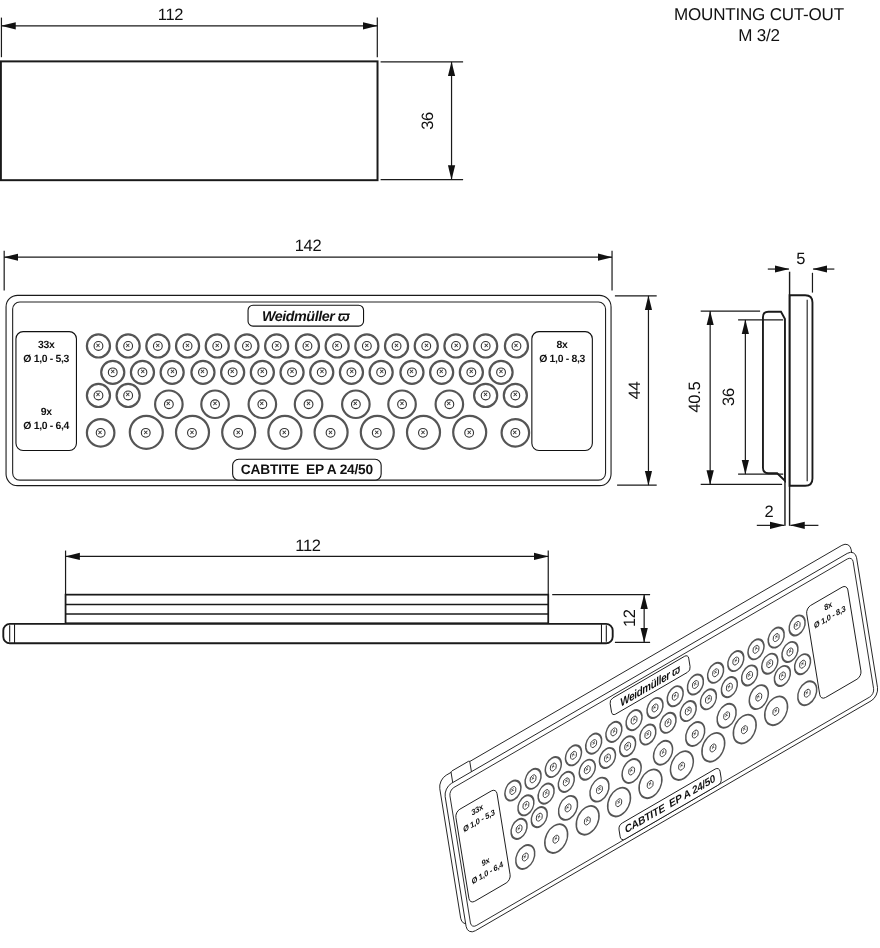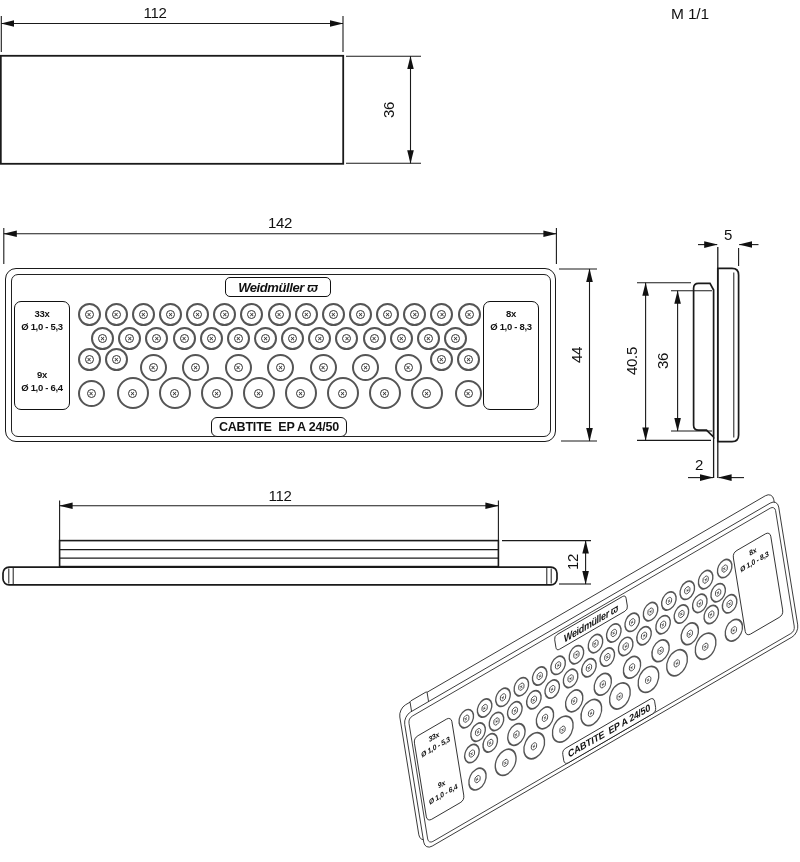--- a/index.html
+++ b/index.html
@@ -46,21 +46,22 @@
             border:1.8px solid #1a1a1a;border-radius:11px;background:#fff;}
   .iso-tab{position:absolute;left:12px;top:-13px;width:26px;height:16px;box-sizing:border-box;
            border:1.6px solid #1a1a1a;border-radius:2px;background:#fff;}
 </style>
 </head>
 <body>
 
 <div id="canvas">
 
   <div id="note">
-    <span>M 1/1</span>
+    <span>MOUNTING CUT-OUT</span>
+    <span>M 3/2</span>
   </div>
 
   <svg width="800" height="862" viewBox="0 0 800 862">
     <defs>
       <marker id="arr" viewBox="0 0 14 8" markerWidth="14" markerHeight="8" refX="13" refY="4" orient="auto-start-reverse" markerUnits="userSpaceOnUse">
         <path d="M0,0.7 L13.4,4 L0,7.3 Z" fill="#111"></path>
       </marker>
     </defs>
 
     <g stroke="#1a1a1a" fill="none">

